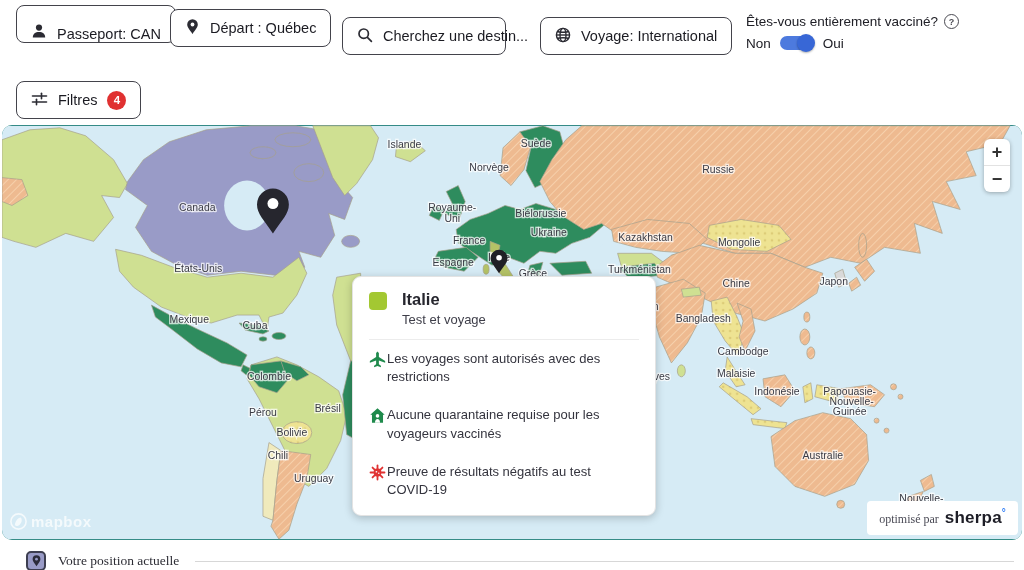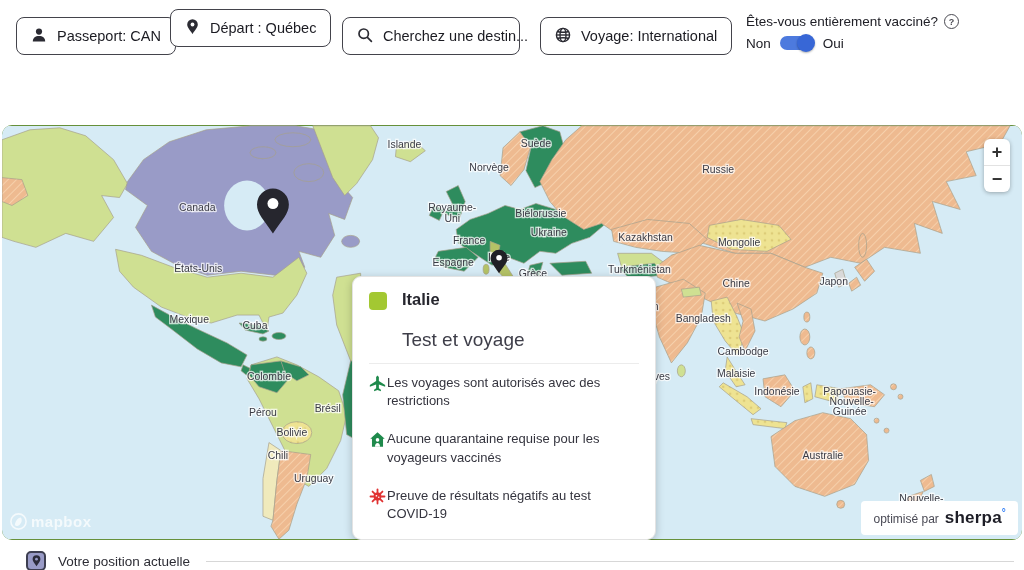--- a/index.html
+++ b/index.html
@@ -4,65 +4,65 @@
 <style>
   html,body{margin:0;padding:0;}
   body{width:1024px;height:570px;overflow:hidden;background:#fff;position:relative;
        font-family:"Liberation Sans",sans-serif;color:#1c1c24;}
   
   .topbar{position:absolute;left:0;top:0;width:1024px;height:125px;}
   .btn{position:absolute;display:flex;align-items:center;gap:10px;height:38px;
        background:#fff;border:1.6px solid #43434b;border-radius:8px;padding:0 14px;
        font-size:14.5px;font-weight:500;color:#1b1b22;cursor:pointer;box-sizing:border-box;white-space:nowrap;}
   .btn svg{flex:0 0 auto;}
-  #btn-passport{left:16px;top:17px;}
+  #btn-passport{left:16px;top:5px;align-items:flex-end;}
   #btn-departure{left:170px;top:9px;}
-  #btn-search{left:342px;top:17px;width:178px;}
+  #btn-search{left:342px;top:17px;width:164px;}
   #btn-travel{left:540px;top:17px;}
   #btn-filters{left:16px;top:81px;}
   .badge{display:inline-flex;align-items:center;justify-content:center;width:19px;height:19px;
          border-radius:50%;background:#e03131;color:#fff;font-size:11.5px;font-weight:700;}
   .vaccine{position:absolute;left:746px;top:14px;font-size:13.5px;color:#202027;}
   .vaccine .q{display:flex;align-items:center;gap:6px;}
   .helpdot{display:inline-flex;align-items:center;justify-content:center;width:13px;height:13px;
            border:1.2px solid #4a4a52;border-radius:50%;font-size:9px;color:#4a4a52;font-weight:700;cursor:pointer;}
   .vaccine .row2{display:flex;align-items:flex-start;gap:9px;margin-top:7px;}
   .toggle{position:relative;width:34px;height:14px;background:#4d7ade;border-radius:7px;cursor:pointer;}
   .toggle .knob{position:absolute;right:-1px;top:-2px;width:18px;height:18px;border-radius:50%;
                 background:#3867d6;box-shadow:0 1px 2px rgba(0,0,0,.3);}
   
   .map-wrap{position:absolute;left:2px;top:125px;width:1020px;height:415px;border-radius:10px;
-            overflow:hidden;background:#4d7c0f;}
+            overflow:hidden;background:#0f766e;}
   .map-wrap svg{display:block;}
   .country{stroke:#a5a08c;stroke-width:.7;}
   .maplabel{font-family:"Liberation Sans",sans-serif;font-size:10.5px;fill:#3a3b45;
             text-anchor:middle;paint-order:stroke;stroke:rgba(255,255,255,.72);stroke-width:2.6px;font-weight:500;}
   .zoomctl{position:absolute;right:12px;top:14px;width:26px;background:#fff;border-radius:6px;
            box-shadow:0 1px 4px rgba(0,0,0,.3);display:flex;flex-direction:column;overflow:hidden;}
   .zoomctl button{all:unset;cursor:pointer;height:26px;text-align:center;font-size:18px;font-weight:700;color:#333;}
   .zoomctl .sep{height:1px;background:#e2e2e2;}
   .mapbox-logo{position:absolute;left:8px;bottom:10px;display:flex;align-items:center;gap:4px;
                color:rgba(255,255,255,.85);font-weight:700;font-size:15px;letter-spacing:.5px;opacity:.85;}
   .sherpa-badge{position:absolute;right:4px;bottom:5px;background:#fff;border-radius:4px;
                 padding:6px 12px 7px;display:flex;align-items:baseline;gap:6px;}
-  .sherpa-badge .pfx{font-size:12px;color:#4a4a55;}
+  .sherpa-badge .pfx{font-size:12px;color:#4a4a55;font-family:Liberation Serif, serif;}
   .sherpa-badge .brand{font-size:17px;font-weight:800;color:#1d1d26;letter-spacing:.2px;}
   .sherpa-badge .deg{font-size:10px;font-weight:800;color:#2f7df6;vertical-align:super;}
   
   .tooltip{position:absolute;left:350px;top:151px;width:270px;background:#fff;border:1px solid #e3e3e3;
            border-radius:9px;box-shadow:0 2px 8px rgba(0,0,0,.22);padding:13px 16px 6px;z-index:5;}
   .tt-head{display:flex;gap:15px;padding-bottom:12px;border-bottom:1px solid #ececec;}
   .tt-chip{width:18px;height:18px;border-radius:4px;background:#a3c832;margin-top:2px;flex:0 0 auto;}
   .tt-title{font-size:16.5px;font-weight:700;color:#26262e;}
-  .tt-sub{font-size:19px;color:#3e3e49;margin-top:20px;}
+  .tt-sub{font-size:13px;color:#3e3e49;margin-top:3px;}
   .tt-item{display:flex;gap:1px;align-items:flex-start;padding:10px 0;}
   .tt-item svg{flex:0 0 auto;margin-top:1px;}
   .tt-item .txt{font-size:13px;line-height:1.4;color:#34343e;}
   
-  .legend-row{position:absolute;left:0;top:551px;width:1024px;display:flex;align-items:center;gap:12px;}
+  .legend-row{position:absolute;left:0;top:551px;width:1024px;display:flex;align-items:center;gap:12px;font-family:Liberation Serif, serif;}
   .pos-chip{margin-left:26px;width:20px;height:20px;border-radius:5px;background:#999bc7;
             border:2px solid #3d3e50;display:flex;align-items:center;justify-content:center;box-sizing:border-box;}
   .legend-row .txt{font-size:13.5px;color:#2c2c34;white-space:nowrap;}
   .legend-row .rule{flex:1;height:1px;background:#d7d7d7;margin:0 10px 0 4px;}
 </style>
 </head>
 <body>
 
 <div class="topbar">
 
@@ -115,20 +115,32 @@
     </div>
     <div class="row2">
       <span>Non</span>
       <span class="toggle">
           <span class="knob"></span>
         </span>
       <span>Oui</span>
     </div>
   </div>
 
+  <button class="btn" id="btn-filters">
+    <span>
+      <svg width="17" height="16" viewBox="0 0 17 16" stroke="#2b2b33" stroke-width="1.6" stroke-linecap="round">
+          <line x1="1.5" y1="5" x2="15.5" y2="5"></line>
+          <line x1="10.5" y1="2.2" x2="10.5" y2="7.8"></line>
+          <line x1="1.5" y1="11" x2="15.5" y2="11"></line>
+          <line x1="5.5" y1="8.2" x2="5.5" y2="13.8"></line>
+        </svg>
+    </span>
+    <span>Filtres</span>
+    <span class="badge">4</span>
+  </button>
 </div>
 
 <div class="map-wrap">
 <svg width="1020" height="415" viewBox="0 0 1024 415">
   <defs>
     <pattern id="hatch" patternUnits="userSpaceOnUse" width="6" height="6" patternTransform="rotate(45)">
       <rect width="6" height="6" fill="#eeba90"></rect>
           <line x1="0" y1="0" x2="0" y2="6" stroke="#f6d0ab" stroke-width="2"></line>
     </pattern>
     <pattern id="dots" patternUnits="userSpaceOnUse" width="7" height="7">

